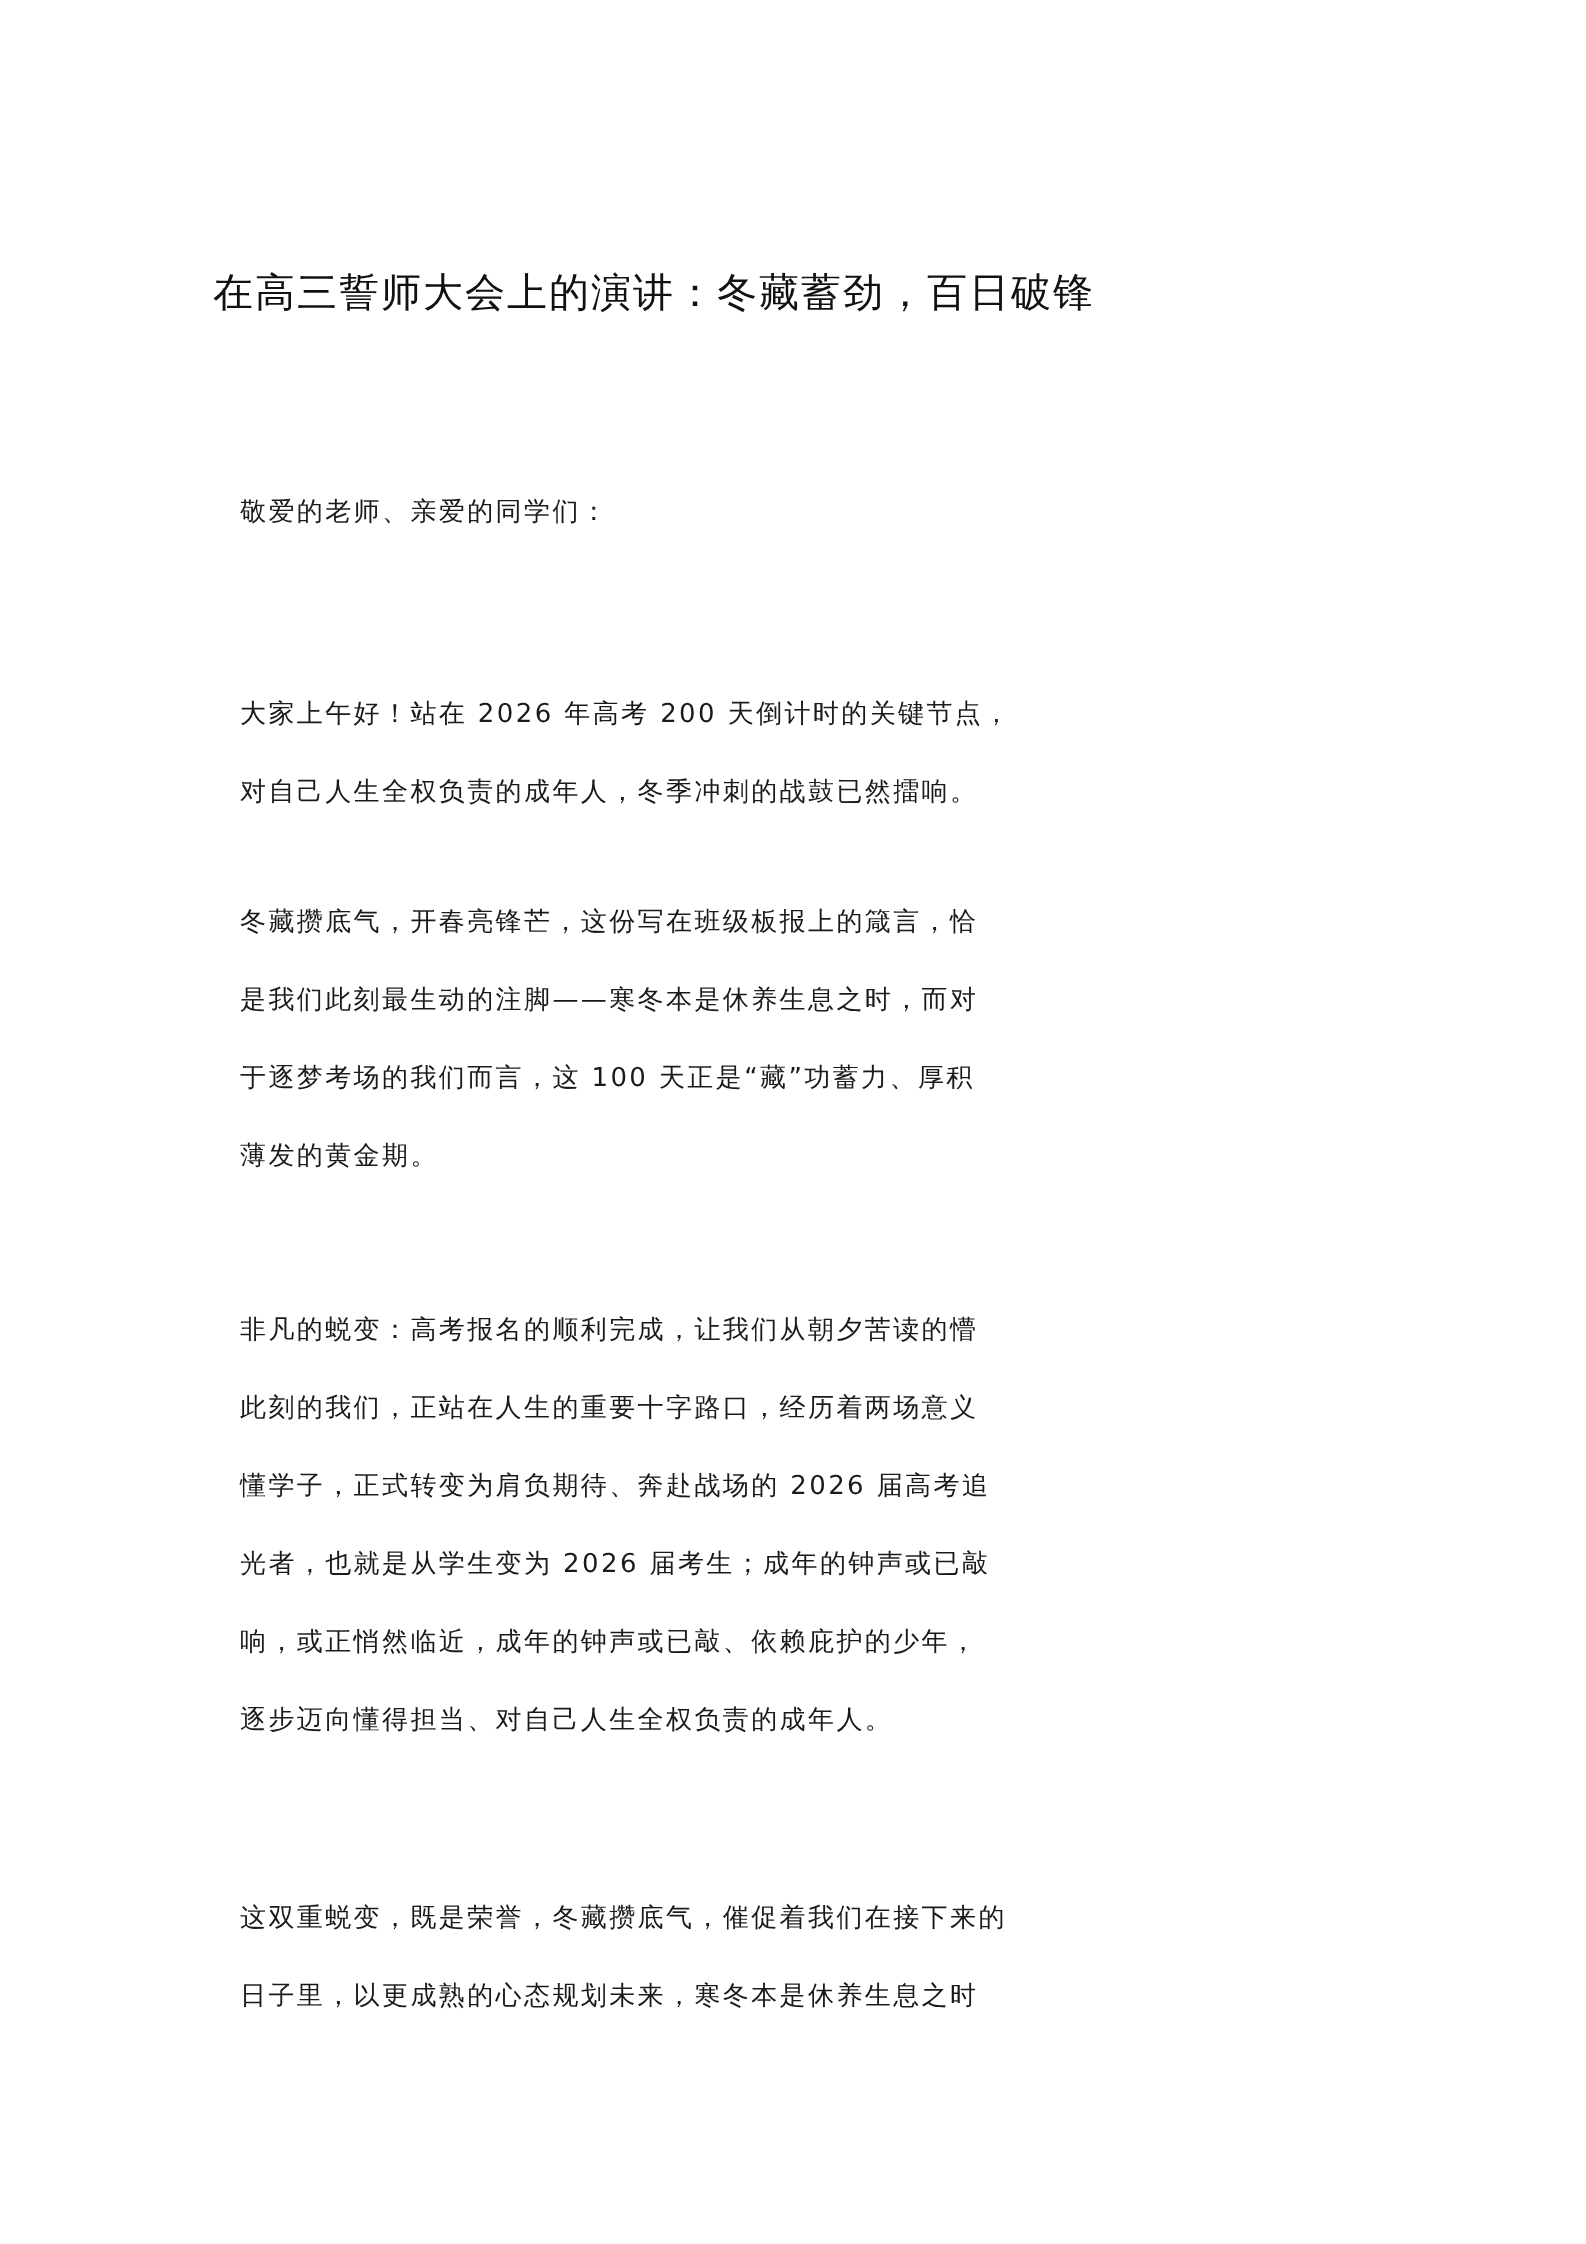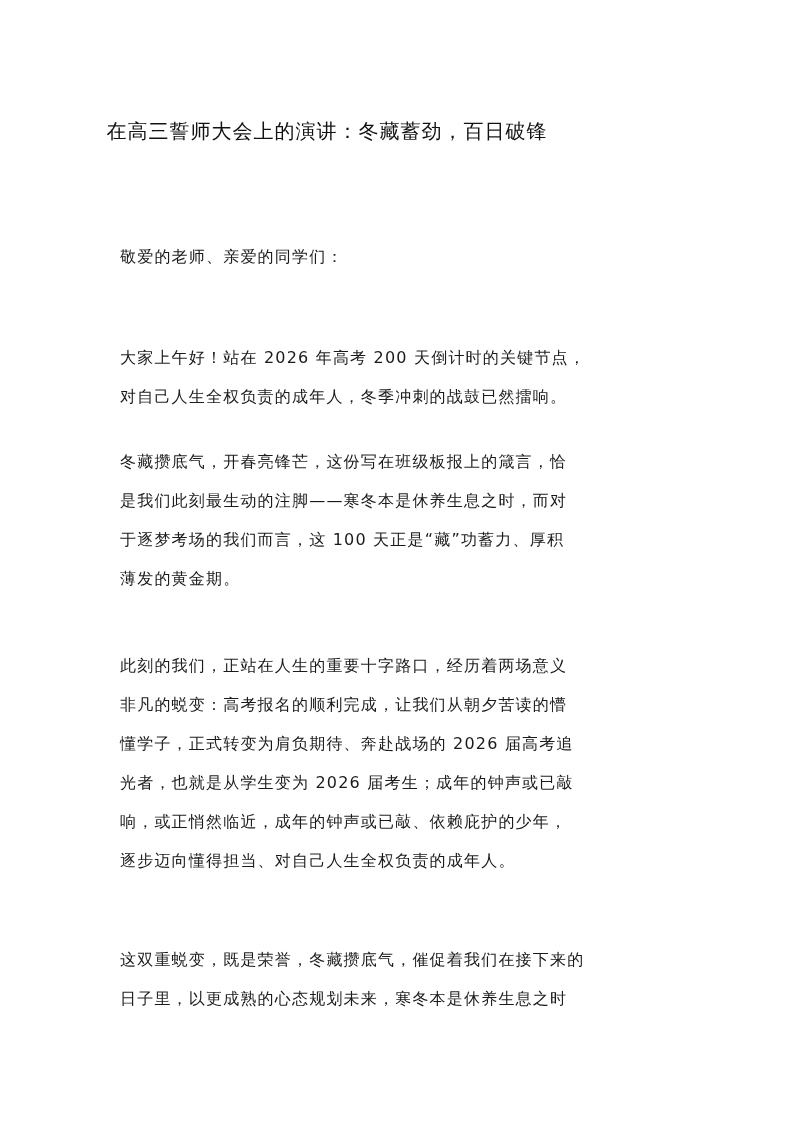--- a/index.html
+++ b/index.html
@@ -1,20 +1,20 @@
 <!DOCTYPE html>
 <html><head>
 <meta charset="utf-8">
 <style>
   html, body { margin: 0; padding: 0; background: #ffffff; }
   body { width: 793px; height: 1122px; position: relative; overflow: hidden;
          font-family: "DejaVu Sans", "Liberation Sans", sans-serif; color: #1a1a1a; }
-  .title { position: absolute; top: 118px; left: 0; width: 654px; text-align: center;
+  .title { position: absolute; top: 133px; left: 0; width: 654px; text-align: center;
            font-family: Liberation Serif, serif; font-size: 20px; letter-spacing: 1px; color: #111; }
-  .para { position: absolute; left: 120px; width: 560px; font-size: 16px; line-height: 39px; letter-spacing: 1.2px; }
+  .para { position: absolute; left: 120px; width: 560px; font-size: 13px; line-height: 39px; letter-spacing: 1.2px; }
   .line { display: block; white-space: nowrap; }
 </style>
 </head>
 <body>
 
 <div class="title">在高三誓师大会上的演讲：冬藏蓄劲，百日破锋</div>
 
 <div class="para" style="top:237px;">
   <span class="line">敬爱的老师、亲爱的同学们：</span>
 </div>
@@ -25,22 +25,22 @@
 </div>
 
 <div class="para" style="top:442px;">
   <span class="line">冬藏攒底气，开春亮锋芒，这份写在班级板报上的箴言，恰</span>
   <span class="line">是我们此刻最生动的注脚——寒冬本是休养生息之时，而对</span>
   <span class="line">于逐梦考场的我们而言，这 100 天正是“藏”功蓄力、厚积</span>
   <span class="line">薄发的黄金期。</span>
 </div>
 
 <div class="para" style="top:646px;">
+  <span class="line">非凡的蜕变：高考报名的顺利完成，让我们从朝夕苦读的懵</span>
   <span class="line">此刻的我们，正站在人生的重要十字路口，经历着两场意义</span>
-  <span class="line">非凡的蜕变：高考报名的顺利完成，让我们从朝夕苦读的懵</span>
   <span class="line">懂学子，正式转变为肩负期待、奔赴战场的 2026 届高考追</span>
   <span class="line">光者，也就是从学生变为 2026 届考生；成年的钟声或已敲</span>
   <span class="line">响，或正悄然临近，成年的钟声或已敲、依赖庇护的少年，</span>
   <span class="line">逐步迈向懂得担当、对自己人生全权负责的成年人。</span>
 </div>
 
 <div class="para" style="top:940px;">
   <span class="line">这双重蜕变，既是荣誉，冬藏攒底气，催促着我们在接下来的</span>
   <span class="line">日子里，以更成熟的心态规划未来，寒冬本是休养生息之时</span>
 </div>

